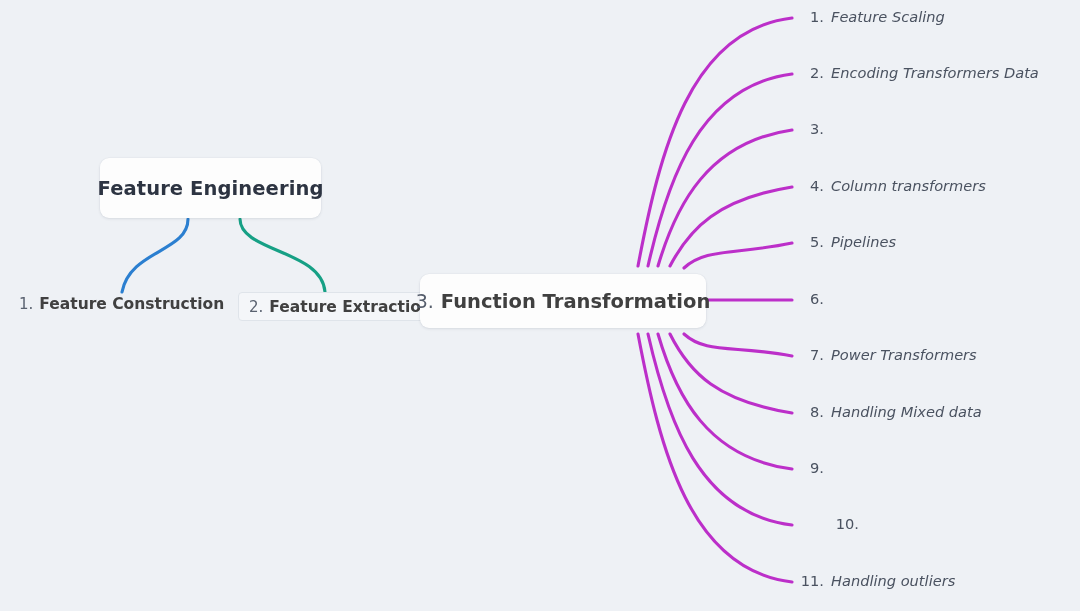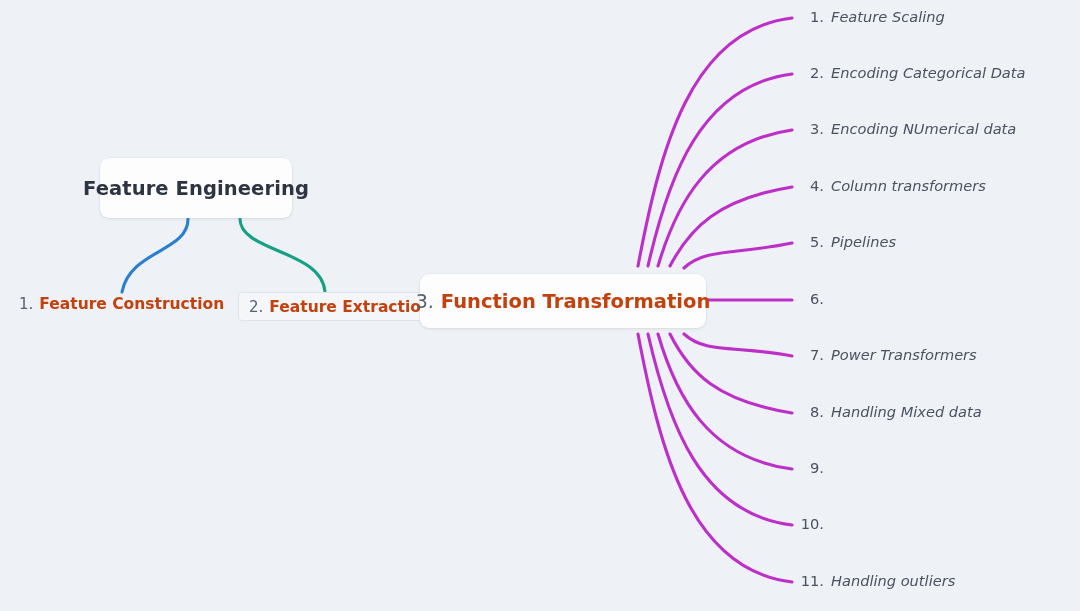--- a/index.html
+++ b/index.html
@@ -35,35 +35,35 @@
     box-sizing: border-box;
     display: flex;
     align-items: center;
     white-space: nowrap;
   }
   .node .num {
     color: #5a6270;
     font-weight: 400;
   }
   .node .title {
-    color: #c2410c;
+    color: #404040;
     font-weight: 700;
   }
 
   .card {
     background: #fdfdfd;
     border-radius: 9px;
     box-shadow: 0 1px 3px rgba(40, 50, 70, .10), 0 0 0 0.5px rgba(60,70,90,.04);
   }
 
   
   #node-root {
     left: 100px;
     top: 158px;
-    width: 192px;
+    width: 221px;
     height: 60px;
     justify-content: center;
     font-size: 19.5px;
     letter-spacing: .1px;
   }
   #node-root .title { font-weight: 700; color: #2d3442; }
 
   
   #node-construction {
     left: 19px;
@@ -172,25 +172,24 @@
     <span class="title">Function Transformation</span>
   </div>
 
   <div id="leaf-host">
       <div class="leaf" style="top: 8px;">
         <span class="lnum">1.</span>
         <span class="ltext">Feature Scaling</span>
       </div>
       <div class="leaf" style="top: 64px;">
         <span class="lnum">2.</span>
-        <span class="ltext">Encoding Categorical Data</span>
+        <span class="ltext">Encoding Transformers Data</span>
       </div>
       <div class="leaf" style="top: 120px;">
         <span class="lnum">3.</span>
-        <span class="ltext">Encoding NUmerical data</span>
       </div>
       <div class="leaf" style="top: 177px;">
         <span class="lnum">4.</span>
         <span class="ltext">Column transformers</span>
       </div>
       <div class="leaf" style="top: 233px;">
         <span class="lnum">5.</span>
         <span class="ltext">Pipelines</span>
       </div>
       <div class="leaf" style="top: 290px;">
@@ -200,21 +199,21 @@
         <span class="lnum">7.</span>
         <span class="ltext">Power Transformers</span>
       </div>
       <div class="leaf" style="top: 403px;">
         <span class="lnum">8.</span>
         <span class="ltext">Handling Mixed data</span>
       </div>
       <div class="leaf" style="top: 459px;">
         <span class="lnum">9.</span>
       </div>
-      <div class="leaf" style="top: 515px;">
+      <div class="leaf" style="top: 515px; margin-left: 35px;">
         <span class="lnum">10.</span>
       </div>
       <div class="leaf" style="top: 572px; justify-content: flex-end;">
         <span class="lnum">11.</span>
         <span class="ltext">Handling outliers</span>
       </div>
     </div>
 
 </div>
 

